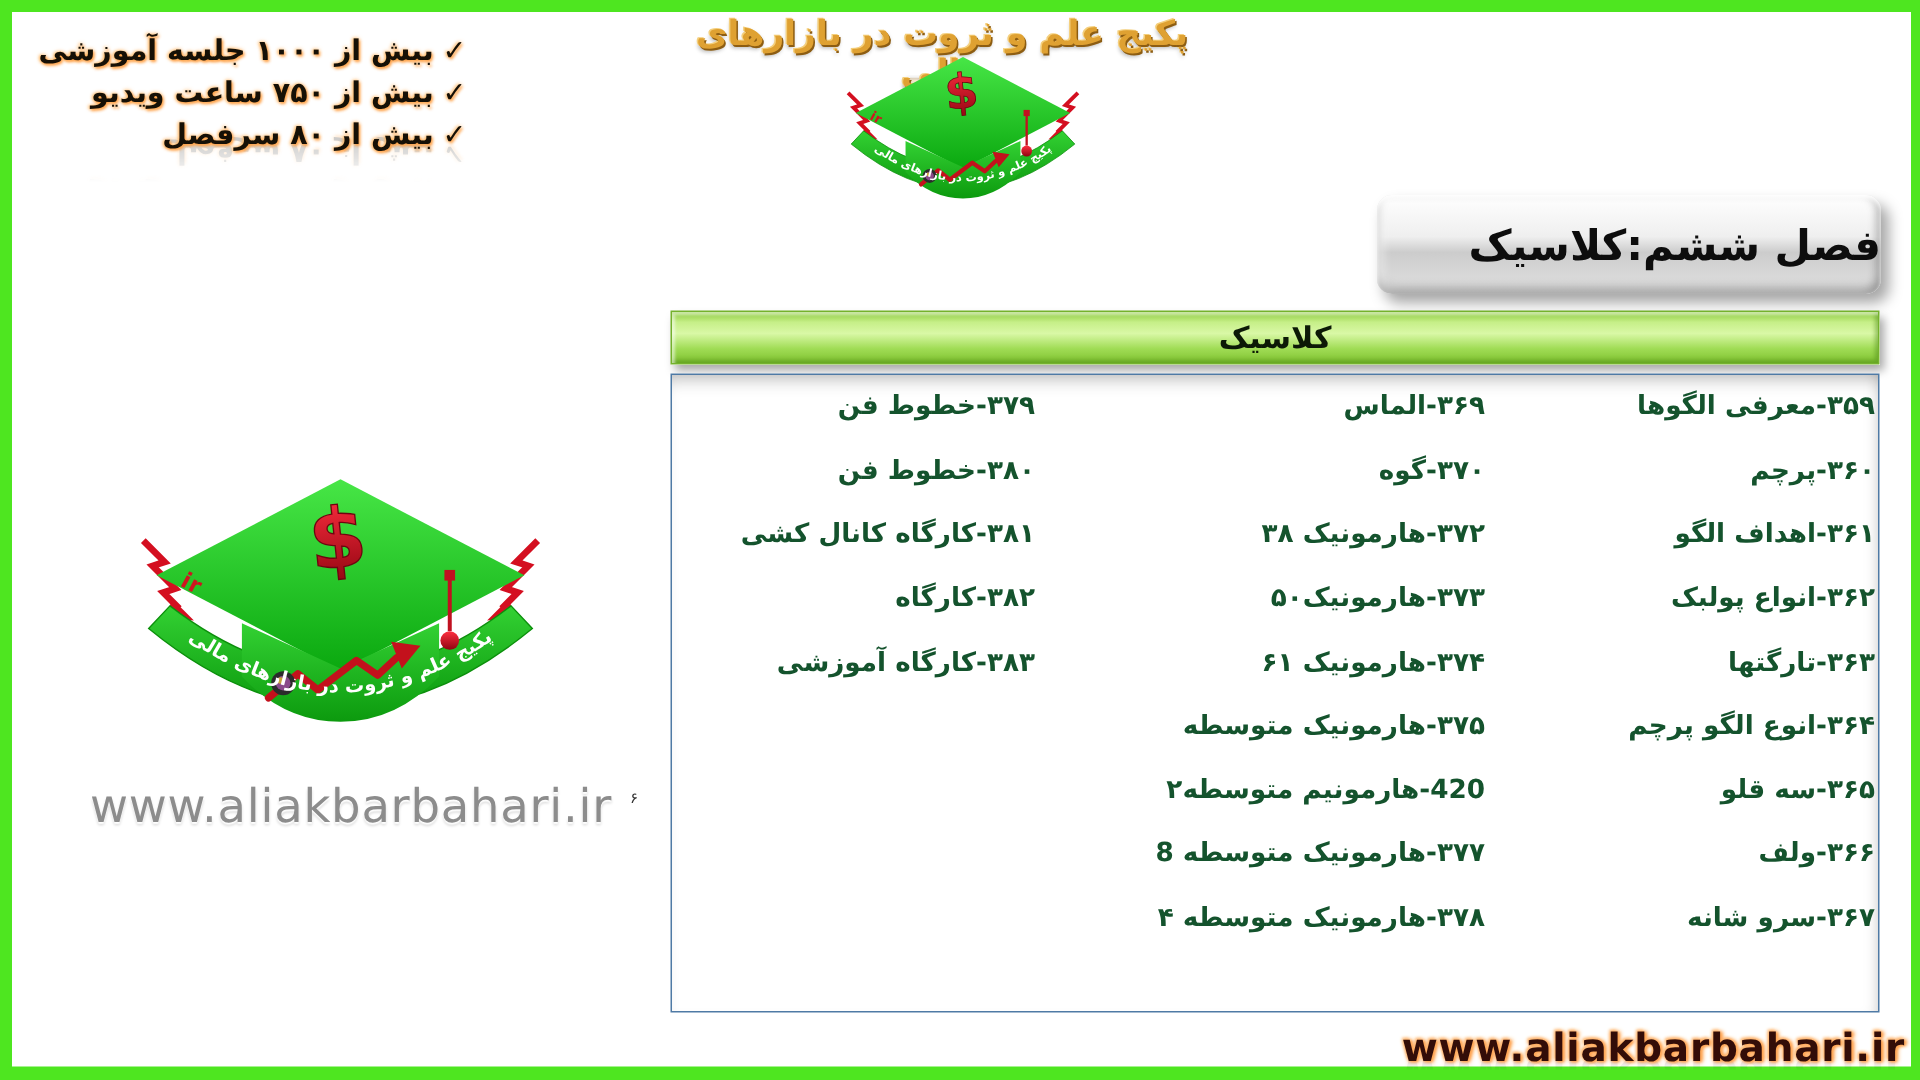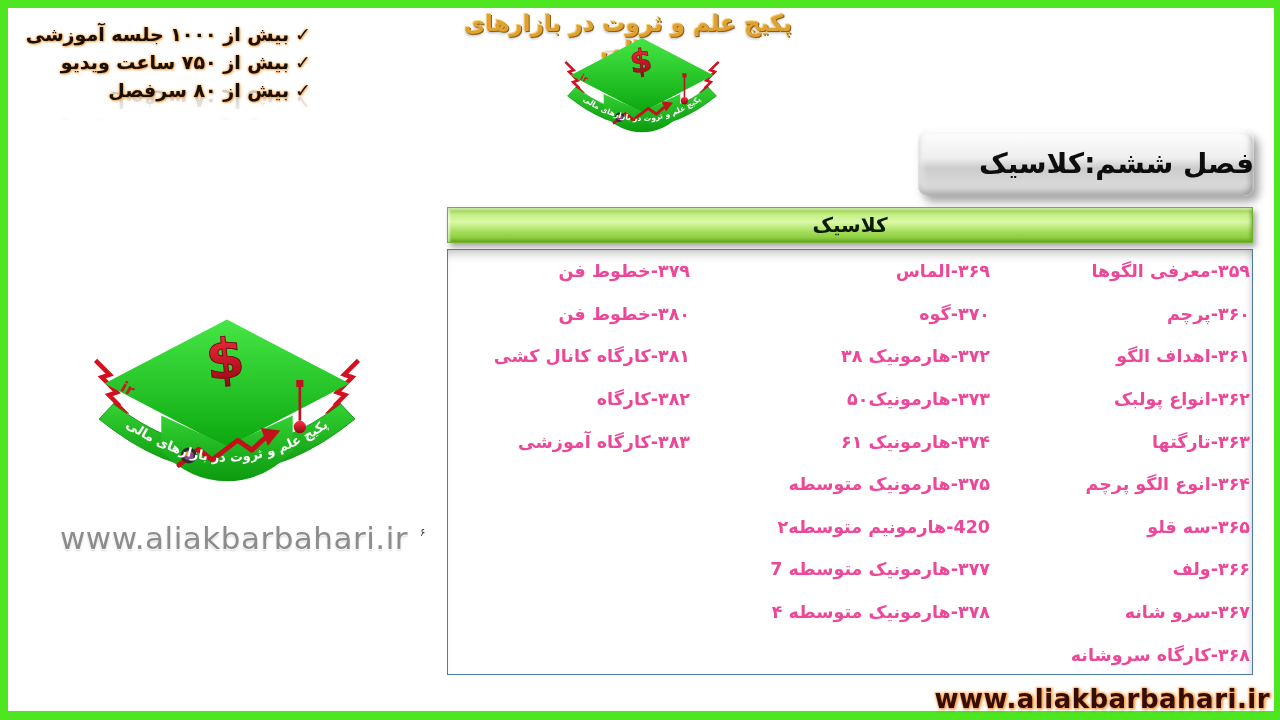--- a/index.html
+++ b/index.html
@@ -53,21 +53,21 @@
                   display:flex; align-items:center; justify-content:center;
                   font-size:20px; font-weight:bold; color:#0c1906; }
   .table-body { position:absolute; left:447px; top:249px; width:806px; height:426px;
                 background:#ffffff; border:1px solid #4f7aa5;
                 box-shadow: inset 0 10px 12px -8px rgba(0,0,0,0.30), inset -8px 0 10px -8px rgba(0,0,0,0.18); }
   .tcol { position:absolute; top:0; height:100%; display:flex; flex-direction:column; }
   .tcol.col-right  { right:2px;   width:256px; }
   .tcol.col-middle { right:262px; width:296px; }
   .tcol.col-left   { right:562px; width:240px; }
   .tcell { flex:0 0 42.6px; display:flex; align-items:center; justify-content:flex-start;
-           padding-left:4px; font-size:17.5px; font-weight:bold; color:#ec4899; white-space:nowrap; }
+           padding-left:4px; font-size:17.5px; font-weight:bold; color:#14532d; white-space:nowrap; }
 
   .slide-number { position:absolute; left:420px; top:527px; font-size:10px; color:#333; direction:rtl; }
 
   
   .footer-url { position:absolute; right:10px; top:684px; direction:ltr; z-index:40;
                 font-size:26px; font-weight:bold; color:#330d08; letter-spacing:0.5px;
                 text-shadow: 0 0 3px #ffad61, 1px 1px 2px #ff9c45, -1px -1px 2px #ffc286, 2px 0 3px #ffb066;
                 -webkit-box-reflect: below -14px linear-gradient(transparent 55%, rgba(0,0,0,0.35)); }
 
   svg text { font-family:"DejaVu Sans", sans-serif; }
@@ -160,31 +160,30 @@
     <div class="tcol col-right">
       <div class="tcell">۳۵۹-معرفی الگوها</div>
       <div class="tcell">۳۶۰-پرچم</div>
       <div class="tcell">۳۶۱-اهداف الگو</div>
       <div class="tcell">۳۶۲-انواع پولبک</div>
       <div class="tcell">۳۶۳-تارگتها</div>
       <div class="tcell">۳۶۴-انوع الگو پرچم</div>
       <div class="tcell">۳۶۵-سه قلو</div>
       <div class="tcell">۳۶۶-ولف</div>
       <div class="tcell">۳۶۷-سرو شانه</div>
-      <div class="tcell">۳۶۸-کارگاه سروشانه</div>
     </div>
     <div class="tcol col-middle">
       <div class="tcell">۳۶۹-الماس</div>
       <div class="tcell">۳۷۰-گوه</div>
       <div class="tcell">۳۷۲-هارمونیک ۳۸</div>
       <div class="tcell">۳۷۳-هارمونیک۵۰</div>
       <div class="tcell">۳۷۴-هارمونیک ۶۱</div>
       <div class="tcell">۳۷۵-هارمونیک متوسطه</div>
       <div class="tcell">420-هارمونیم متوسطه۲</div>
-      <div class="tcell">۳۷۷-هارمونیک متوسطه 7</div>
+      <div class="tcell">۳۷۷-هارمونیک متوسطه 8</div>
       <div class="tcell">۳۷۸-هارمونیک متوسطه ۴</div>
     </div>
     <div class="tcol col-left">
       <div class="tcell">۳۷۹-خطوط فن</div>
       <div class="tcell">۳۸۰-خطوط فن</div>
       <div class="tcell">۳۸۱-کارگاه کانال کشی</div>
       <div class="tcell">۳۸۲-کارگاه</div>
       <div class="tcell">۳۸۳-کارگاه آموزشی</div>
     </div>
   </div>

